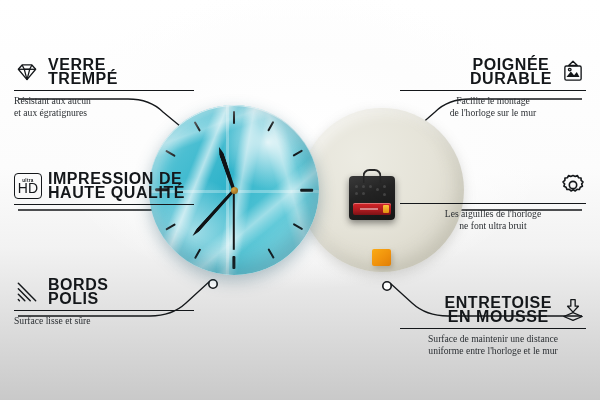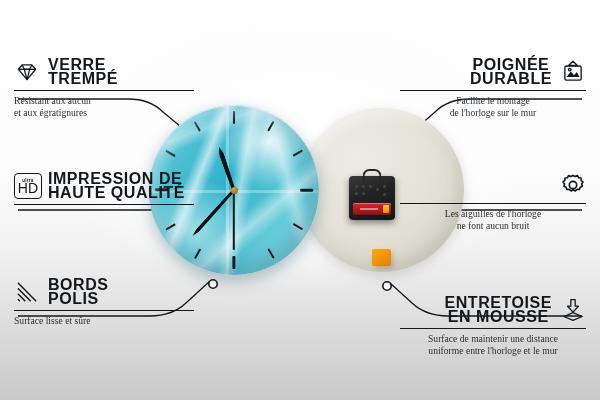--- a/index.html
+++ b/index.html
@@ -307,21 +307,21 @@
     <div class="head">
       <span class="ico">
         <svg viewBox="0 0 24 24" fill="none" stroke="currentColor" stroke-width="1.5" stroke-linejoin="round">
           <path d="M12 3.2 l2.1 1 2-.9 1.1 2 2.2.3.1 2.2 1.7 1.4-1.2 1.9.7 2.1-2 .9-.8 2.1-2.2-.2-1.6 1.5-1.9-1.1-2 1.1-1.6-1.5-2.2.2-.8-2.1-2-.9.7-2.1L2.8 9.2 4.5 7.8l.1-2.2 2.2-.3 1.1-2 2 .9z"></path>
           <circle cx="12" cy="12" r="3.4"></circle>
         </svg>
       </span>
     </div>
     <div class="rule"></div>
     <div class="desc">Les aiguilles de l'horloge
-ne font aucun bruit</div>
+ne font ultra bruit</div>
   </div>
 
   <div class="feat right" style="top:296px">
     <div class="head">
       <div class="ttl">ENTRETOISE
 EN MOUSSE</div>
       <span class="ico">
         <svg viewBox="0 0 24 24" fill="none" stroke="currentColor" stroke-width="1.2" stroke-linejoin="round">
           <path d="M10 2.5 h4 v6 h3 L12 14 L7 8.5 h3 z"></path>
           <path d="M12 14.5 L20.5 18 L12 21.5 L3.5 18 Z"></path>

